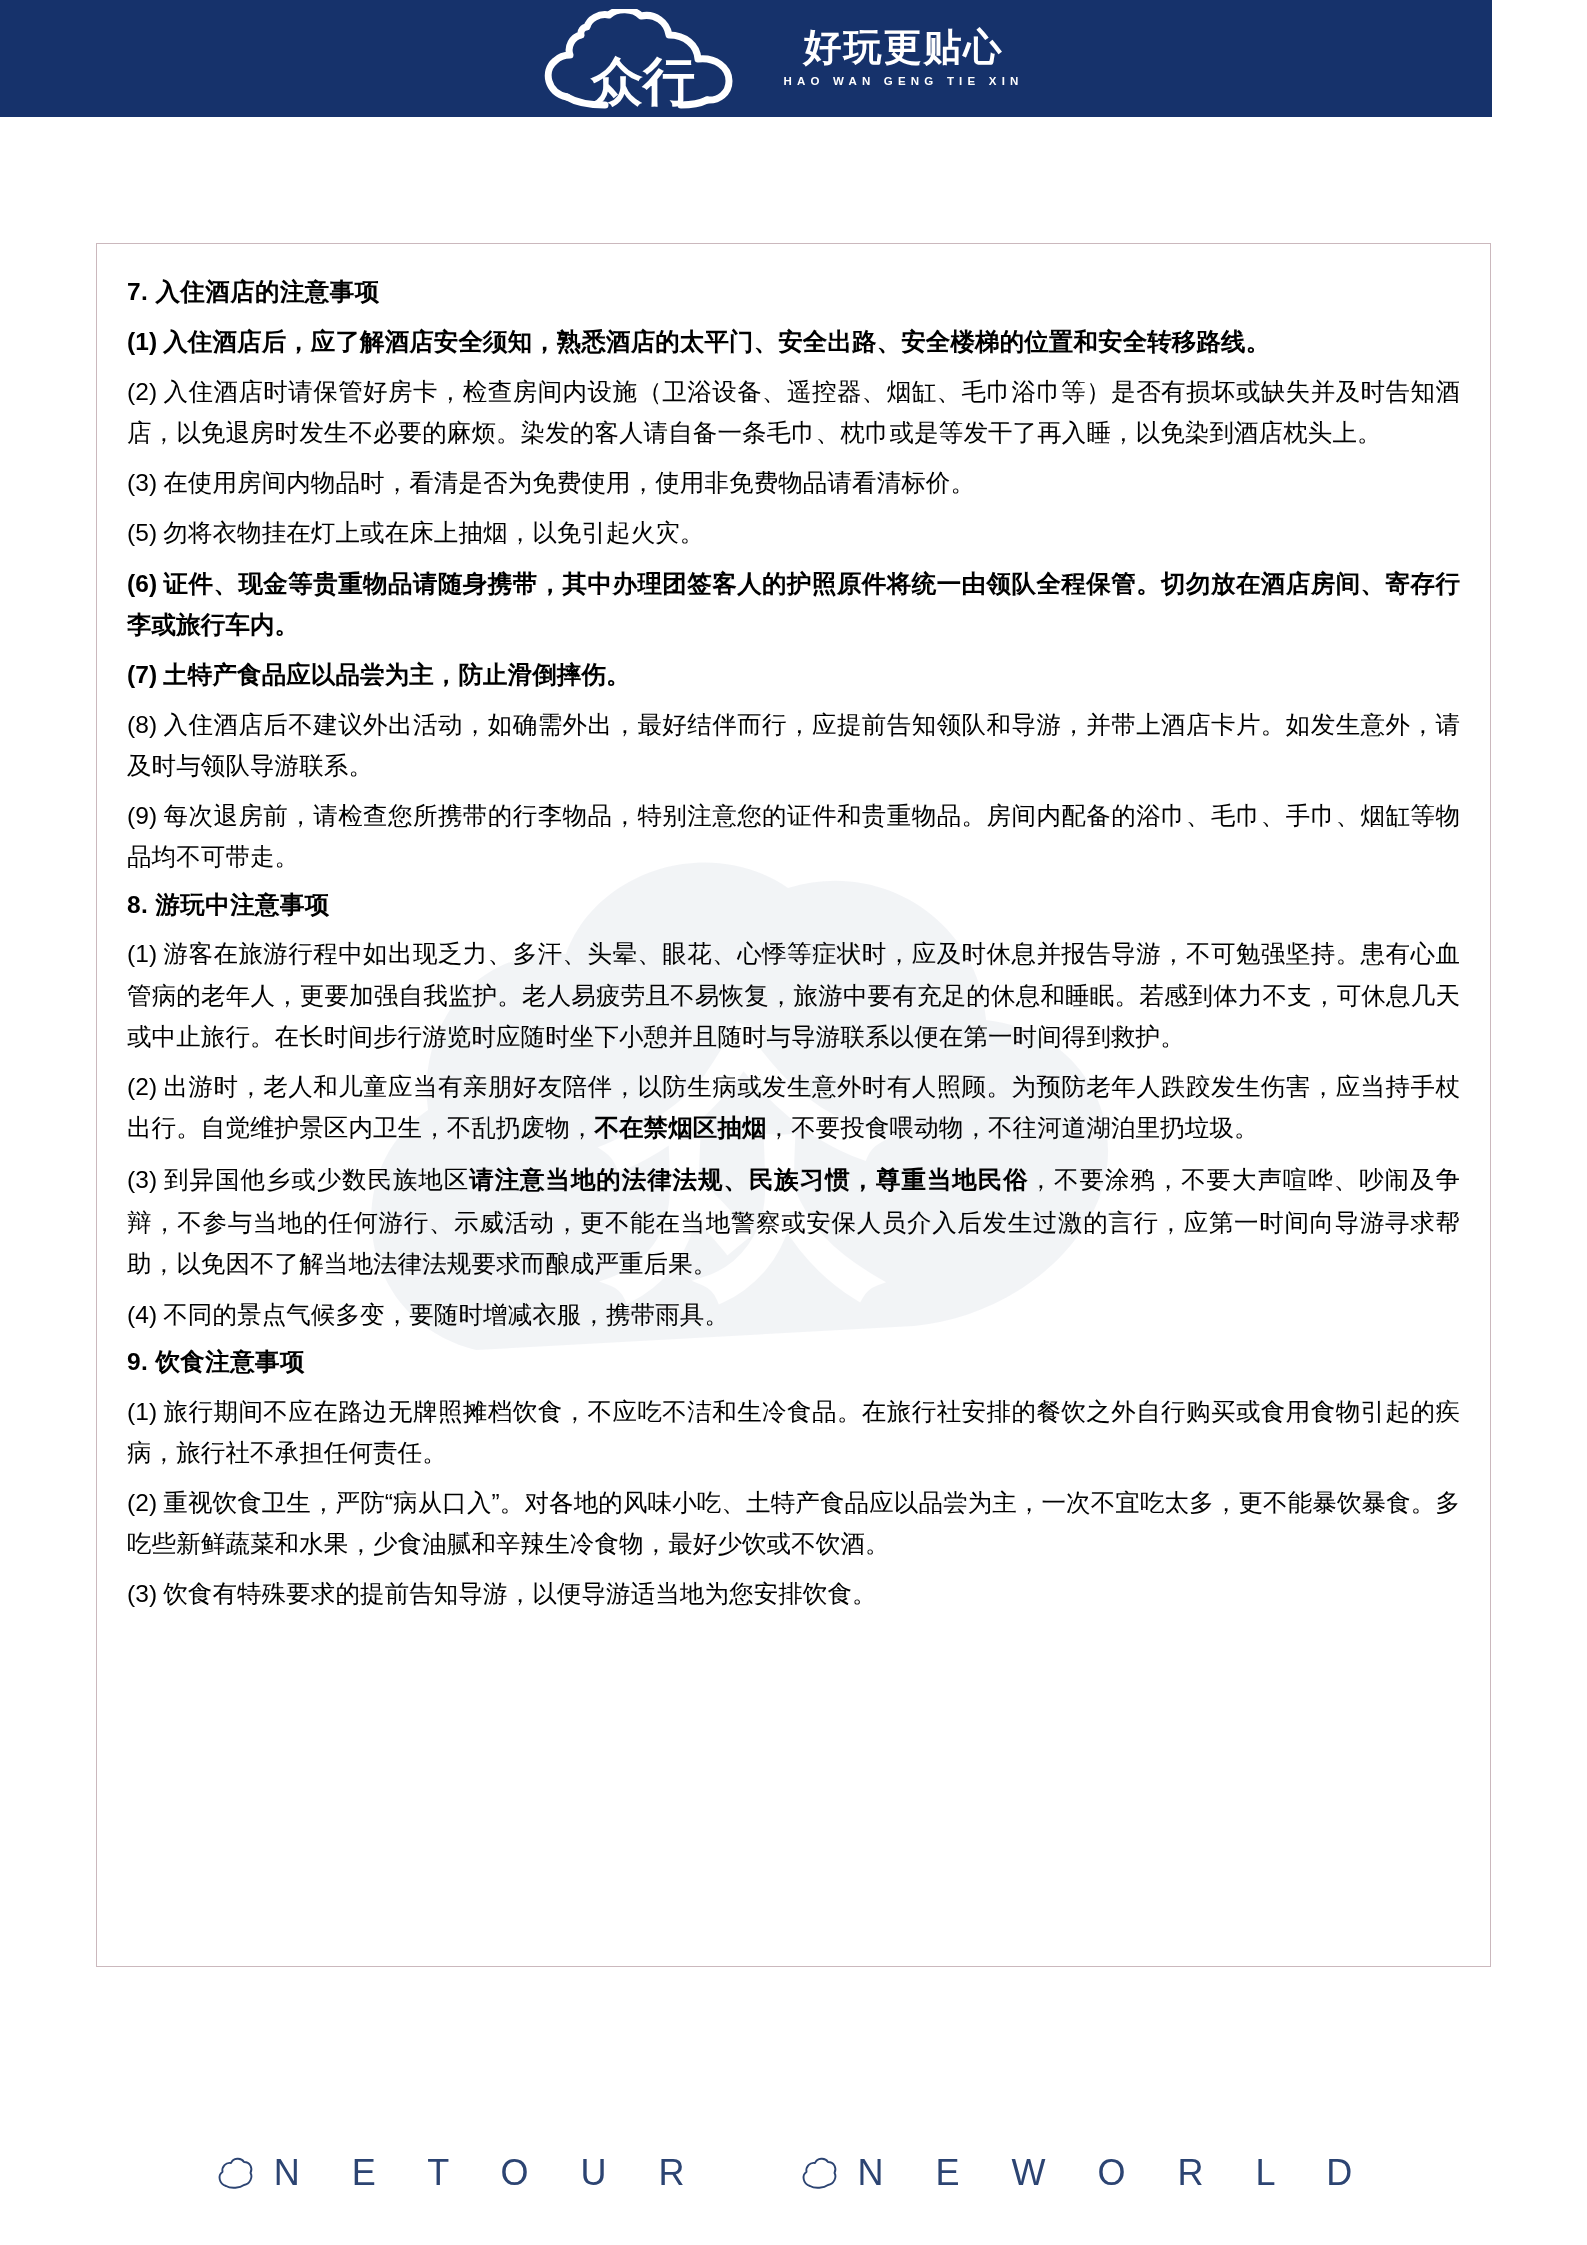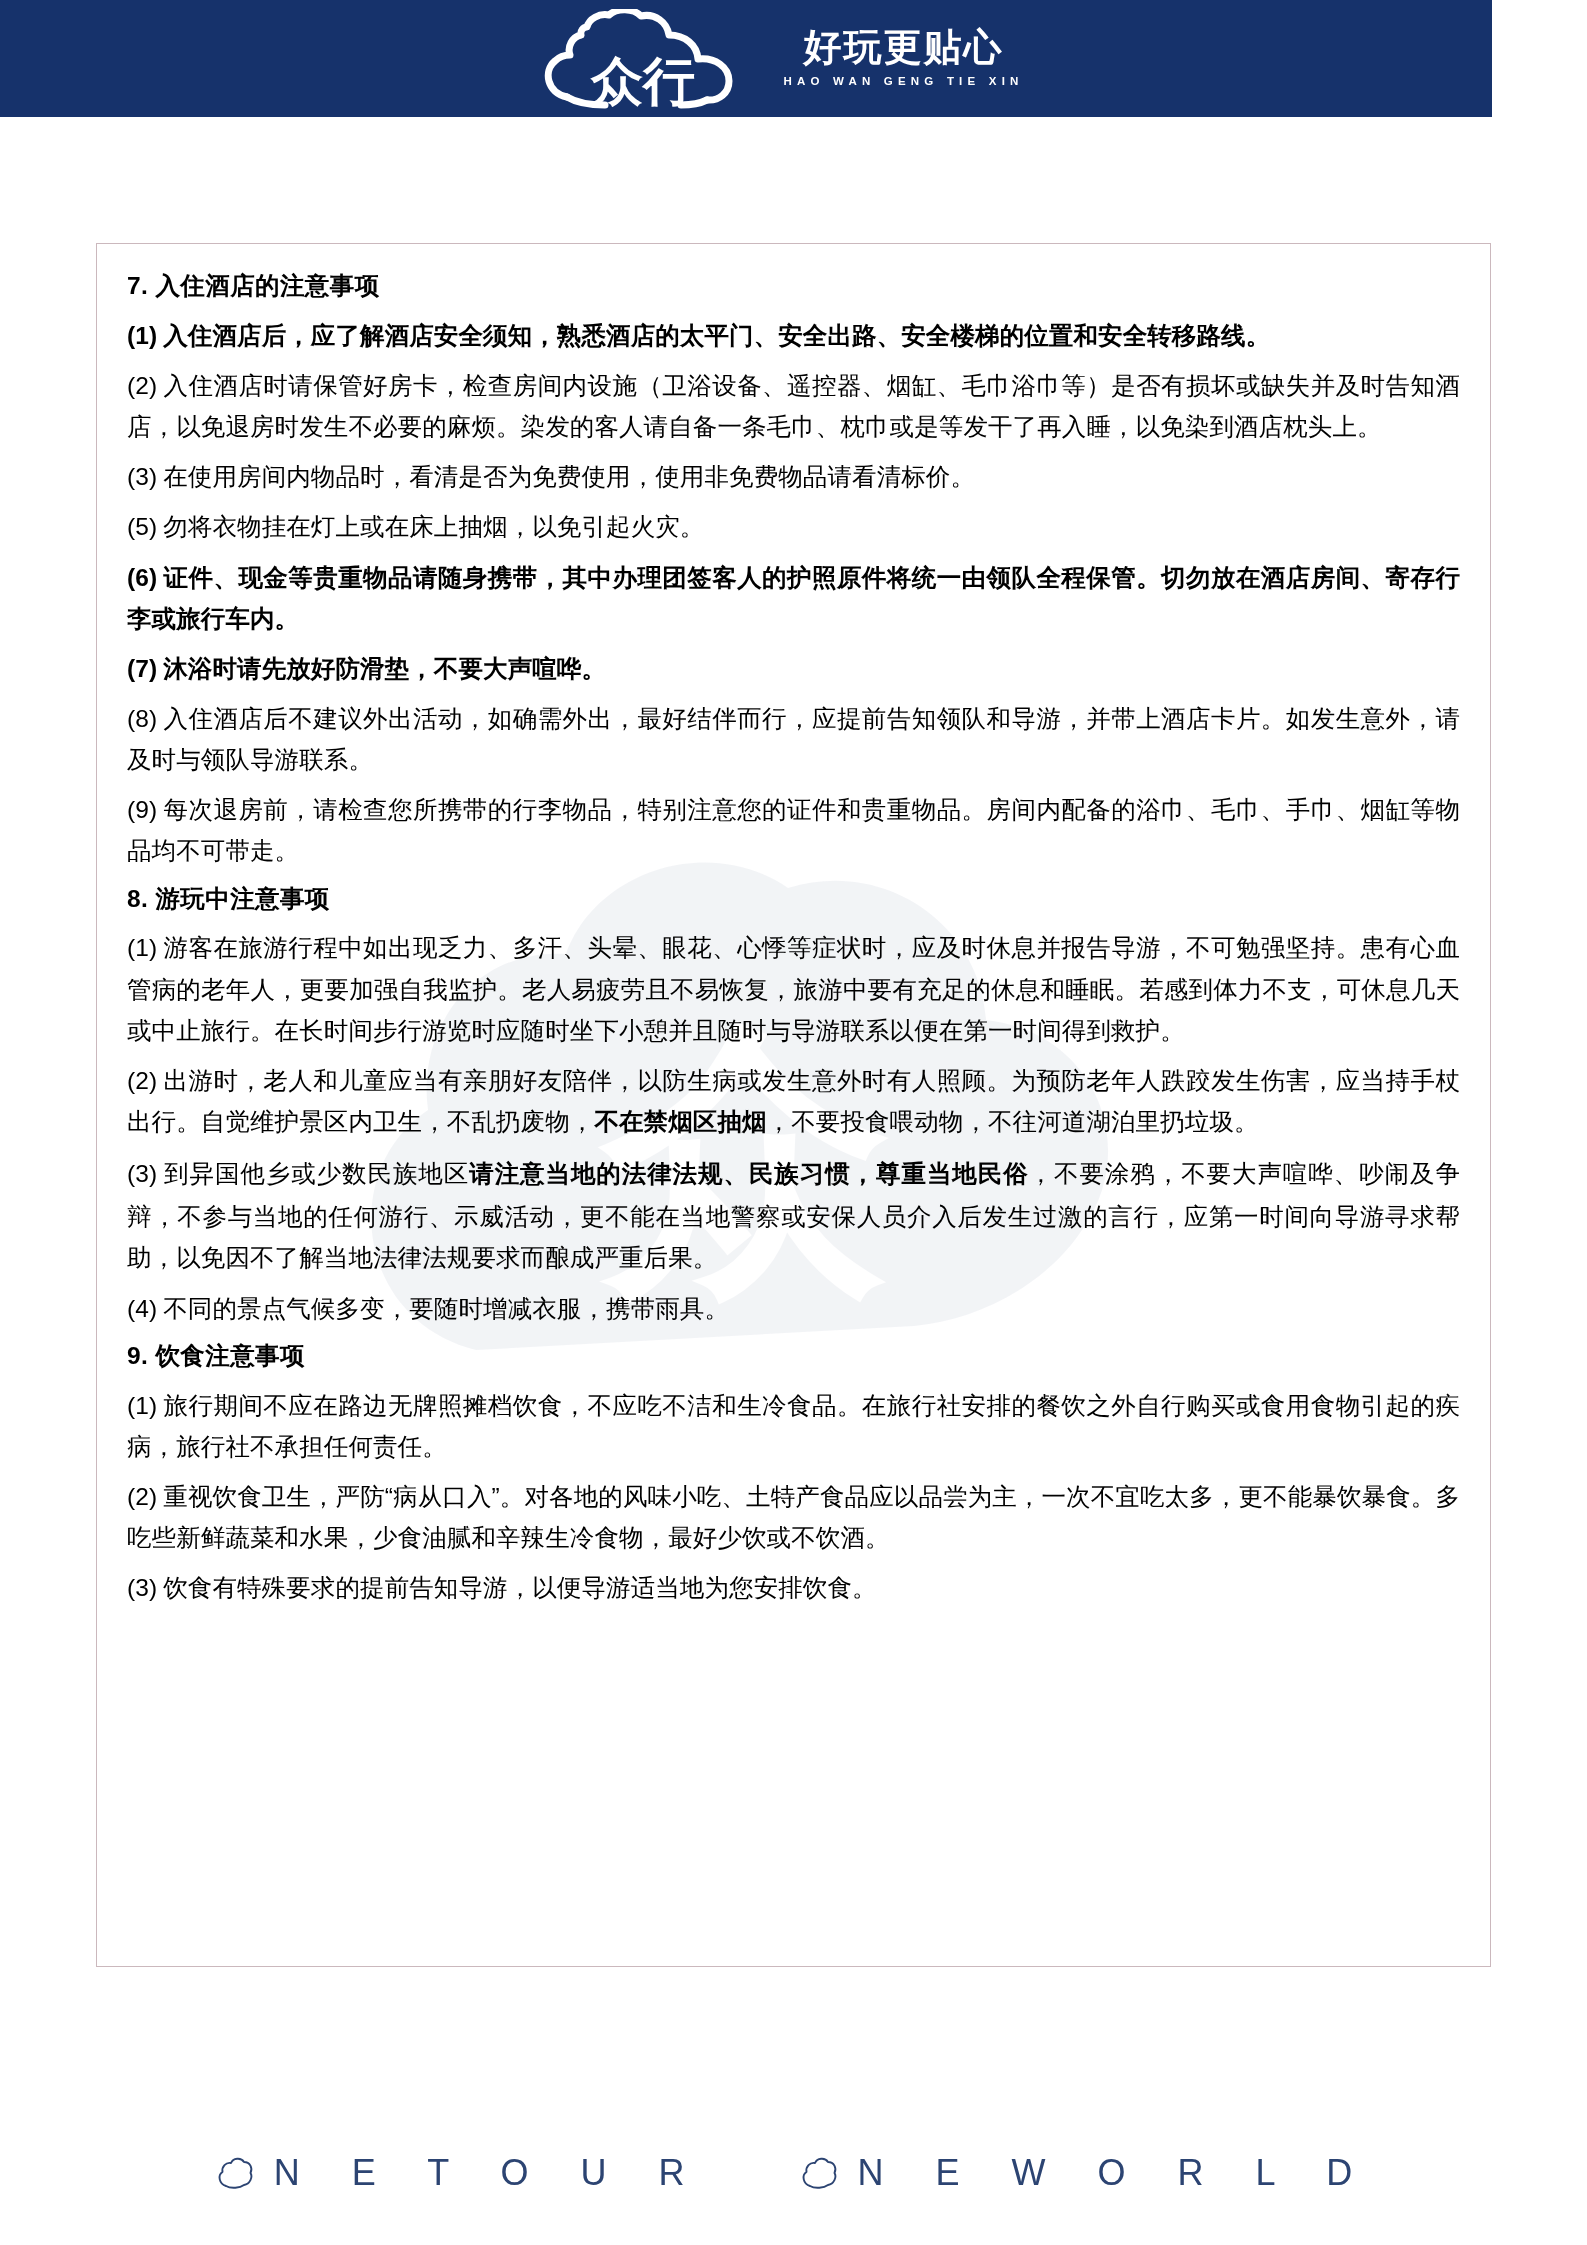--- a/index.html
+++ b/index.html
@@ -91,21 +91,21 @@
   .block { margin: 0; }
 
   .sec-title {
     font-size: 24.5px;
     font-weight: bold;
     color: #000000;
     line-height: 1.5;
     margin: 8px 0 10px 0;
     letter-spacing: 0.4px;
   }
-  .sec-title:first-child { margin-top: 0; }
+  .sec-title:first-child { margin-top: 6px; }
 
   p.para {
     font-size: 24.5px;
     color: #000000;
     line-height: 1.68;
     margin: 0 0 9px 0;
     text-align: justify;
     text-justify: inter-ideograph;
     letter-spacing: 0.1px;
   }
@@ -195,21 +195,21 @@
 
       <p class="para"><span class="marker">(2)</span><span>入住酒店时请保管好房卡，检查房间内设施（卫浴设备、遥控器、烟缸、毛巾浴巾等）是否有损坏或缺失并及时告知酒店，以免退房时发生不必要的麻烦。染发的客人请自备一条毛巾、枕巾或是等发干了再入睡，以免染到酒店枕头上。</span></p>
 
       <p class="para"><span class="marker">(3)</span><span>在使用房间内物品时，看清是否为免费使用，使用非免费物品请看清标价。</span></p>
 
 
       <p class="para"><span class="marker">(5)</span><span>勿将衣物挂在灯上或在床上抽烟，以免引起火灾。</span></p>
 
       <p class="para bold"><span class="marker">(6)</span><span>证件、现金等贵重物品请随身携带，其中办理团签客人的护照原件将统一由领队全程保管。切勿放在酒店房间、寄存行李或旅行车内。</span></p>
 
-      <p class="para bold"><span class="marker">(7)</span><span>沐浴时请先放好防滑垫，不要大声喧哗。</span></p>
+      <p class="para bold"><span class="marker">(7)</span><span>土特产食品应以品尝为主，防止滑倒摔伤。</span></p>
 
       <p class="para"><span class="marker">(8)</span><span>入住酒店后不建议外出活动，如确需外出，最好结伴而行，应提前告知领队和导游，并带上酒店卡片。如发生意外，请及时与领队导游联系。</span></p>
 
       <p class="para"><span class="marker">(9)</span><span>每次退房前，请检查您所携带的行李物品，特别注意您的证件和贵重物品。房间内配备的浴巾、毛巾、手巾、烟缸等物品均不可带走。</span></p>
     </div>
 
     <div class="block">
       <div class="sec-title">8. 游玩中注意事项</div>
 
       <p class="para"><span class="marker">(1)</span><span>游客在旅游行程中如出现乏力、多汗、头晕、眼花、心悸等症状时，应及时休息并报告导游，不可勉强坚持。患有心血管病的老年人，更要加强自我监护。老人易疲劳且不易恢复，旅游中要有充足的休息和睡眠。若感到体力不支，可休息几天或中止旅行。在长时间步行游览时应随时坐下小憩并且随时与导游联系以便在第一时间得到救护。</span></p>

